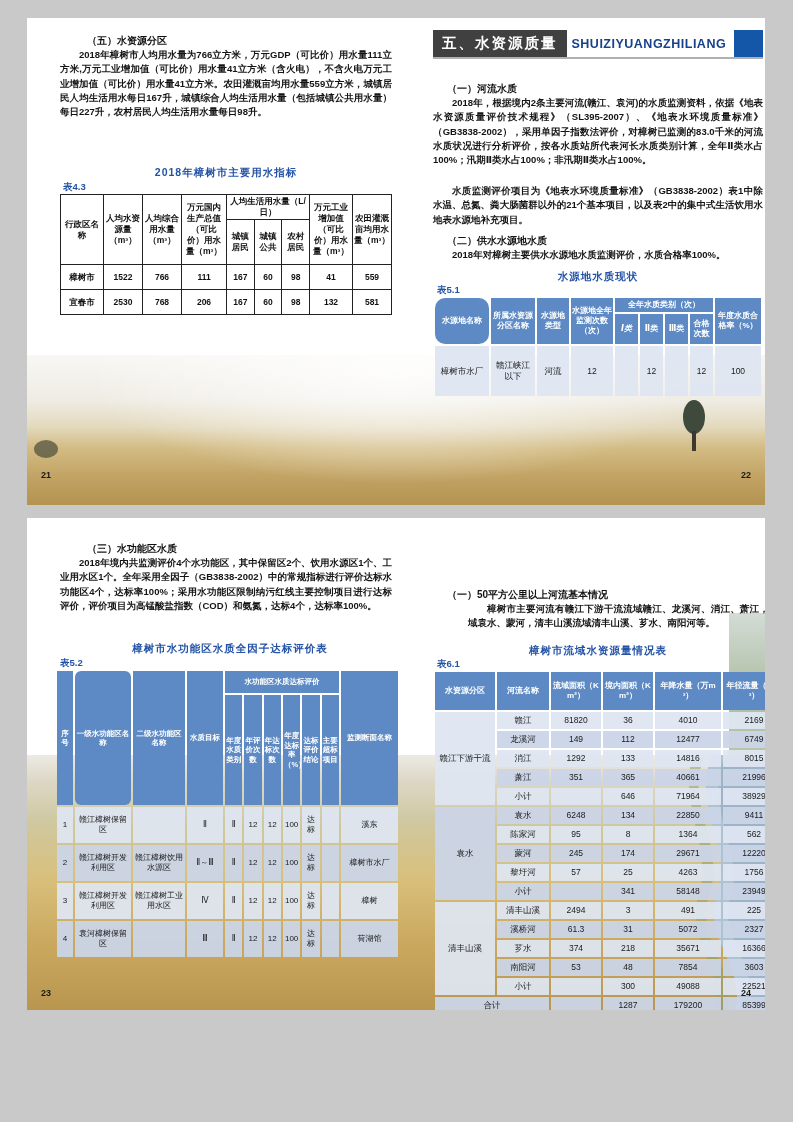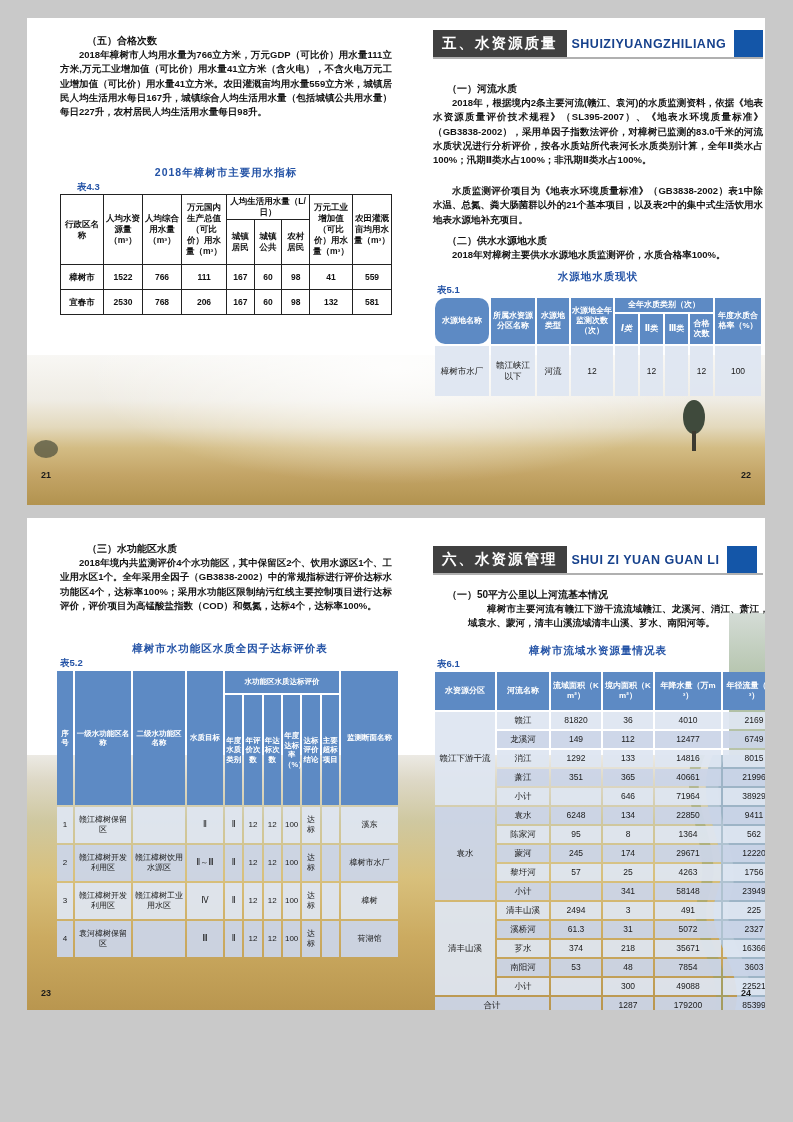--- a/index.html
+++ b/index.html
@@ -70,25 +70,25 @@
   <div class="photo" id="photo-top">
     <svg class="abs" style="left:652px;top:42px;" width="30" height="60" viewBox="0 0 30 60">
       <ellipse cx="15" cy="20" rx="11" ry="17" fill="#3f4a3c"></ellipse>
       <rect x="13" y="34" width="4" height="20" fill="#3c3a30"></rect>
     </svg>
     <svg class="abs" style="left:6px;top:78px;" width="26" height="26" viewBox="0 0 26 26">
       <ellipse cx="13" cy="16" rx="12" ry="9" fill="#5a5a44" opacity="0.8"></ellipse>
     </svg>
   </div>
 
-  <div class="abs doc-h over" style="left:60px;top:16px;">（五）合格次数</div>
+  <div class="abs doc-h over" style="left:60px;top:16px;">（五）水资源分区</div>
   <p class="abs doc-p over" style="left:33px;top:30px;width:332px;">2018年樟树市人均用水量为766立方米，万元GDP（可比价）用水量111立方米,万元工业增加值（可比价）用水量41立方米（含火电），不含火电万元工业增加值（可比价）用水量41立方米。农田灌溉亩均用水量559立方米，城镇居民人均生活用水每日167升，城镇综合人均生活用水量（包括城镇公共用水量）每日227升，农村居民人均生活用水量每日98升。</p>
 
   <div class="abs tbl-title over" style="left:33px;top:148px;width:332px;">2018年樟树市主要用水指标</div>
-  <div class="abs tbl-label over" style="left:50px;top:163px;">表4.3</div>
+  <div class="abs tbl-label over" style="left:36px;top:163px;">表4.3</div>
 
   <table class="abs line-table over" id="t43" style="left:33px;top:176px;width:332px;">
     <thead>
       <tr>
         <th rowspan="2" style="width:40px;height:58px;">行政区名称</th>
         <th rowspan="2" style="width:36px;">人均水资源量（m³）</th>
         <th rowspan="2" style="width:36px;">人均综合用水量（m³）</th>
         <th rowspan="2" style="width:42px;">万元国内生产总值（可比价）用水量（m³）</th>
         <th colspan="3">人均生活用水量（L/日）</th>
         <th rowspan="2" style="width:40px;">万元工业增加值（可比价）用水量（m³）</th>
@@ -192,21 +192,21 @@
   <div class="abs doc-h over" style="left:60px;top:24px;">（三）水功能区水质</div>
   <p class="abs doc-p over" style="left:33px;top:38px;width:332px;">2018年境内共监测评价4个水功能区，其中保留区2个、饮用水源区1个、工业用水区1个。全年采用全因子（GB3838-2002）中的常规指标进行评价达标水功能区4个，达标率100%；采用水功能区限制纳污红线主要控制项目进行达标评价，评价项目为高锰酸盐指数（COD）和氨氮，达标4个，达标率100%。</p>
 
   <div class="abs tbl-title over" style="left:33px;top:124px;width:340px;">樟树市水功能区水质全因子达标评价表</div>
   <div class="abs tbl-label over" style="left:33px;top:139px;">表5.2</div>
 
   <table class="abs bt over" id="t52" style="left:28px;top:151px;width:345px;">
     <thead>
       <tr>
         <th rowspan="2" style="width:14px;">序号</th>
-        <th rowspan="2" style="width:54px;">一级水功能区名称</th>
+        <th rowspan="2" style="width:54px;border-radius:6px;">一级水功能区名称</th>
         <th rowspan="2" style="width:50px;">二级水功能区名称</th>
         <th rowspan="2" style="width:34px;">水质目标</th>
         <th colspan="6" style="height:18px;">水功能区水质达标评价</th>
         <th rowspan="2" style="width:55px;">监测断面名称</th>
       </tr>
       <tr>
         <th style="width:16px;height:106px;">年度水质类别</th>
         <th style="width:16px;">年评价次数</th>
         <th style="width:16px;">年达标次数</th>
         <th style="width:20px;">年度达标率（%）</th>
@@ -263,25 +263,20 @@
         <td>12</td>
         <td>12</td>
         <td>100</td>
         <td>达标</td>
         <td></td>
         <td>荷湖馆</td>
       </tr>
     </tbody>
   </table>
 
-  <div class="abs banner over" style="left:406px;top:28px;width:330px;">
-    <div class="banner-title-box">六、水资源管理</div>
-    <div class="banner-pinyin">SHUI ZI YUAN GUAN LI</div>
-    <div class="banner-block"></div>
-  </div>
 
   <div class="abs doc-h over" style="left:420px;top:70px;">（一）50平方公里以上河流基本情况</div>
   <p class="abs doc-p over" style="left:406px;top:84px;width:330px;margin-left:35px;">樟树市主要河流有赣江下游干流流域赣江、龙溪河、消江、萧江，袁水流域袁水、蒙河，清丰山溪流域清丰山溪、芗水、南阳河等。</p>
 
   <div class="abs tbl-title over" style="left:406px;top:126px;width:330px;">樟树市流域水资源量情况表</div>
   <div class="abs tbl-label over" style="left:410px;top:140px;">表6.1</div>
 
   <table class="abs bt over" id="t61" style="left:406px;top:152px;width:330px;">
     <thead>
       <tr>

